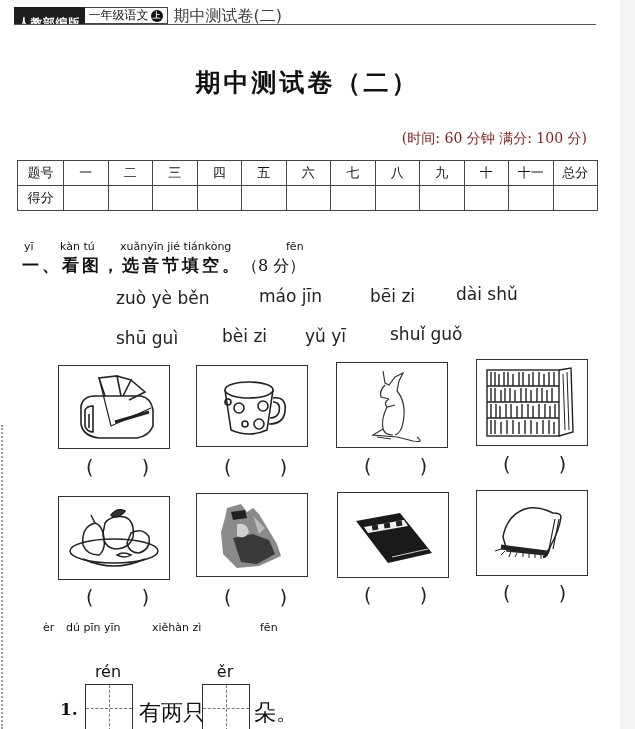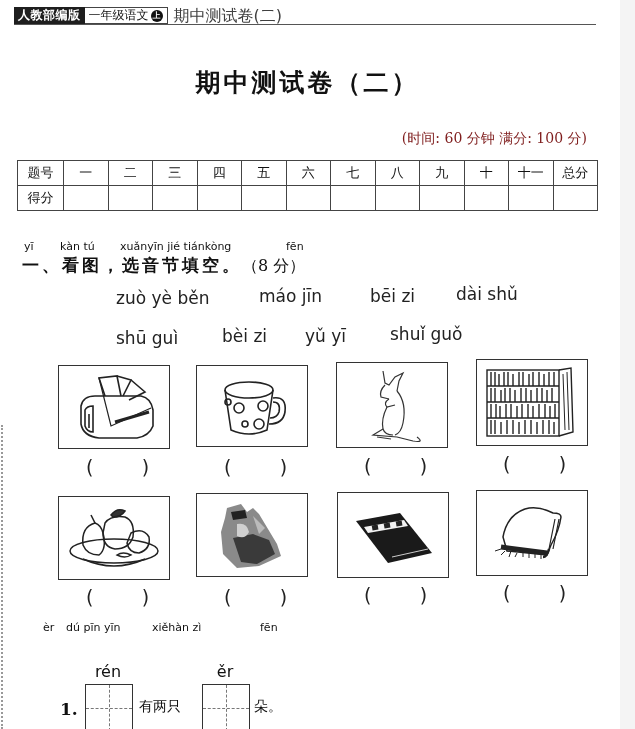--- a/index.html
+++ b/index.html
@@ -6,21 +6,21 @@
   body {
     width: 635px; height: 729px; overflow: hidden;
     background: #ffffff; position: relative;
     font-family: "DejaVu Serif", serif; color: #111;
   }
   .right-strip { position: absolute; left: 620px; top: 0; width: 15px; height: 729px; background: #f4f4f4; }
   .left-dots { position: absolute; left: 1px; top: 425px; height: 304px; border-left: 2px dotted #999; }
 
   
   .hdr { position: absolute; left: 14px; top: 7px; height: 17px; display: flex; align-items: stretch; }
-  .hdr-pub { background: #1e1e1e; color: #fff; font-family: "DejaVu Sans", sans-serif; font-weight: bold; font-size: 12px; padding: 0 4px; line-height: 17px; letter-spacing: 0.5px; }
+  .hdr-pub { background: #1e1e1e; color: #fff; font-family: "DejaVu Sans", sans-serif; font-weight: bold; font-size: 12px; padding: 8px 4px; line-height: 17px; letter-spacing: 0.5px; }
   .hdr-grade { border: 1px solid #444; border-left: none; font-size: 12px; line-height: 15px; padding: 0 4px 0 4px; display: flex; align-items: center; gap: 2px; background: #fff; }
   .hdr-badge { display: inline-block; width: 12px; height: 12px; border-radius: 50%; background: #111; color: #fff; font-size: 8px; line-height: 12px; text-align: center; font-family: "DejaVu Sans", sans-serif; font-weight: bold; }
   .hdr-title { font-family: "DejaVu Sans", sans-serif; font-size: 16px; line-height: 17px; padding-left: 6px; color: #404040; }
   .hdr-rule { position: absolute; left: 14px; top: 24px; width: 582px; height: 0; border-top: 1.5px solid #555; }
 
   .main-title { position: absolute; left: 0; width: 615px; top: 66px; text-align: center; font-family: "DejaVu Sans", sans-serif; font-weight: bold; font-size: 25px; letter-spacing: 3px; }
 
   .meta { position: absolute; right: 48px; top: 130px; font-size: 14px; color: #7f1d1d; }
 
   
@@ -43,21 +43,21 @@
   .pic svg { width: 100%; height: 100%; display: block; }
   .paren { position: absolute; font-size: 19px; color: #222; white-space: pre; font-family: "DejaVu Sans", sans-serif; }
 
   
   .q1 { position: absolute; left: 60px; top: 666px; height: 63px; }
   .q-num { position: absolute; left: 0; top: 33px; font-weight: bold; font-size: 17px; }
   .wbox { position: absolute; width: 46px; height: 46px; border: 1.5px solid #333; top: 18px; }
   .wbox::before { content: ""; position: absolute; left: 50%; top: 0; bottom: 0; border-left: 1px dashed #777; }
   .wbox::after { content: ""; position: absolute; top: 50%; left: 0; right: 0; border-top: 1px dashed #777; }
   .wpy { position: absolute; top: -4px; width: 46px; text-align: center; font-family: "DejaVu Sans", sans-serif; font-size: 16px; }
-  .qtext { position: absolute; top: 32px; font-size: 14px; white-space: nowrap; }
+  .qtext { position: absolute; top: 32px; font-size: 22px; white-space: nowrap; }
 </style>
 </head>
 <body>
 
 <div class="right-strip"></div>
 <div class="left-dots"></div>
 
 <div class="hdr">
   <span class="hdr-pub">人教部编版</span>
   <span class="hdr-grade">

